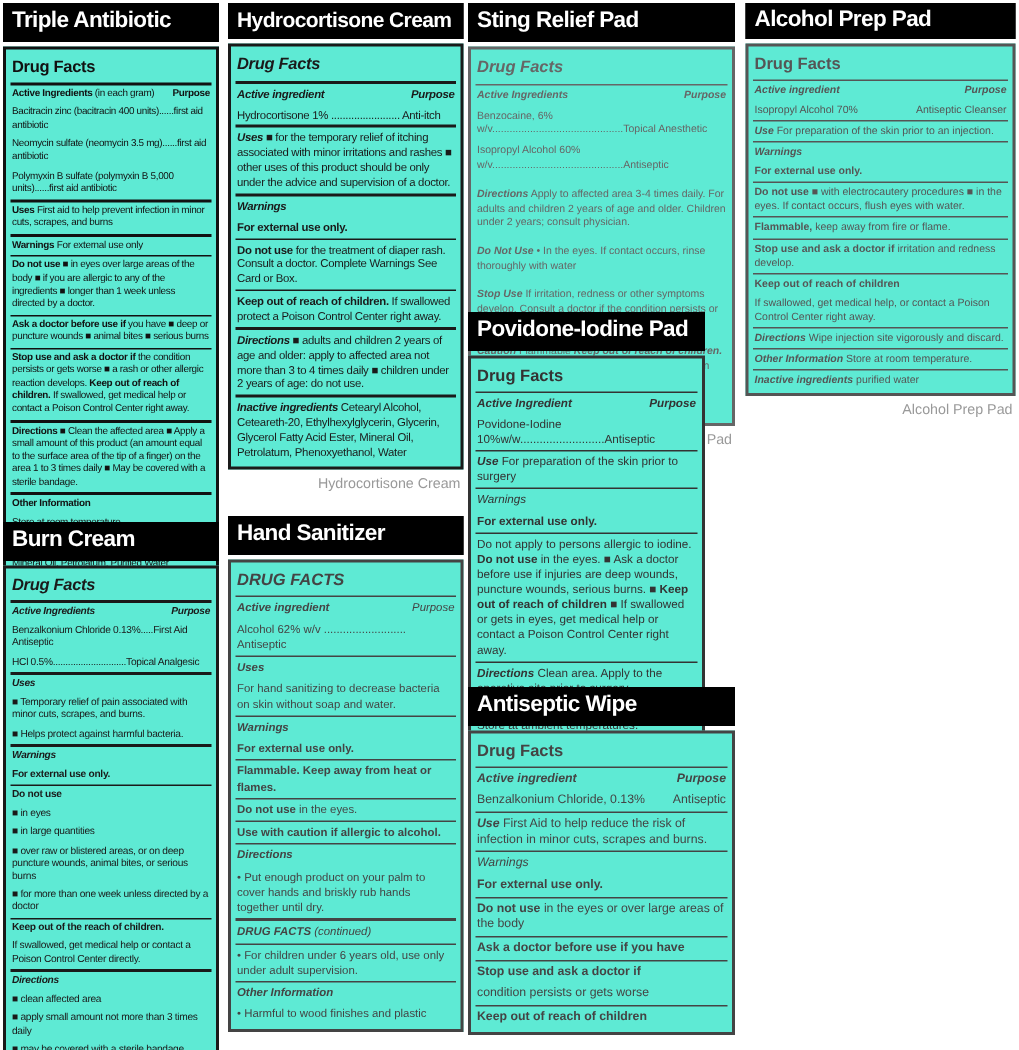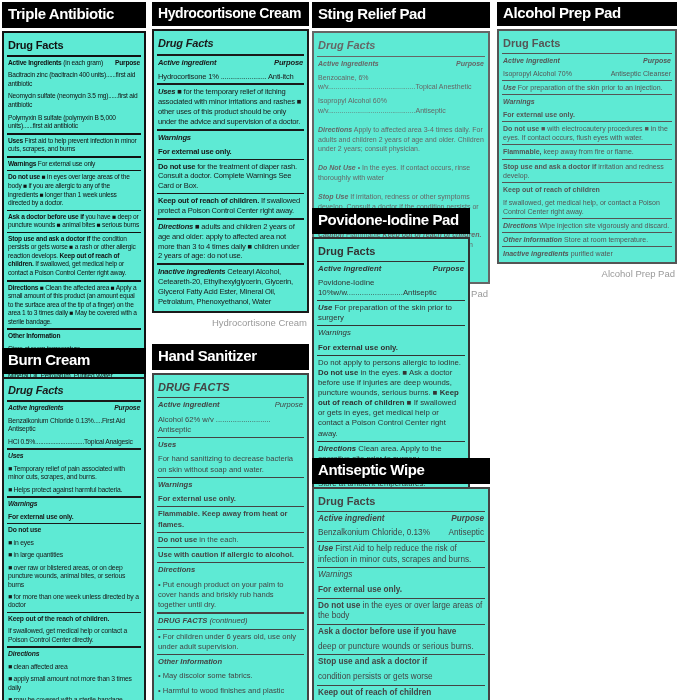--- a/index.html
+++ b/index.html
@@ -170,28 +170,27 @@
       <div class="row sep-thin cols">
         <span><span class="b i">Active ingredient</span></span>
         <span><span class="i">Purpose</span></span>
       </div>
       <div class="row "><span>Alcohol 62% w/v .......................... Antiseptic</span></div>
       <div class="row sep-thin"><span class="b i">Uses</span></div>
       <div class="row "><span>For hand sanitizing to decrease bacteria on skin without soap and water.</span></div>
       <div class="row sep-thin"><span class="b i">Warnings</span></div>
       <div class="row "><span class="b">For external use only.</span></div>
       <div class="row sep-thin"><span class="b">Flammable. Keep away from heat or flames.</span></div>
-      <div class="row sep-thin"><span class="b">Do not use</span><span> in the each.</span></div>
+      <div class="row sep-thin"><span class="b">Do not use</span><span> in the eyes.</span></div>
       <div class="row sep-thin"><span class="b">Use with caution if allergic to alcohol.</span></div>
       <div class="row sep-thin"><span class="b i">Directions</span></div>
       <div class="row "><span>• Put enough product on your palm to cover hands and briskly rub hands together until dry.</span></div>
       <div class="row sep-thick"><span class="b i">DRUG FACTS </span><span class="i">(continued)</span></div>
       <div class="row sep-thin"><span>• For children under 6 years old, use only under adult supervision.</span></div>
       <div class="row sep-thin"><span class="b i">Other Information</span></div>
-      <div class="row "><span>• May discolor some fabrics.</span></div>
       <div class="row "><span>• Harmful to wood finishes and plastic</span></div>
     </div>
 
 </div>
 
 <div class="panel p-povidone" style="left:312px;top:208px;width:158px;">
   <div class="titlebar"><span>Povidone-Iodine Pad</span></div>
   <div class="factsbox">
       <div class="row facts-title"><span class="b">Drug Facts</span></div>
       <div class="row sep-thin cols">
@@ -221,19 +220,18 @@
       </div>
       <div class="row cols">
         <span><span>Benzalkonium Chloride, 0.13%</span></span>
         <span><span>Antiseptic</span></span>
       </div>
       <div class="row sep-thin"><span class="b i">Use</span><span> First Aid to help reduce the risk of infection in minor cuts, scrapes and burns.</span></div>
       <div class="row sep-thin"><span class="i">Warnings</span></div>
       <div class="row "><span class="b">For external use only.</span></div>
       <div class="row sep-thin"><span class="b">Do not use</span><span> in the eyes or over large areas of the body</span></div>
       <div class="row sep-thin"><span class="b">Ask a doctor before use if you have</span></div>
-      <div class="row "><span>deep or puncture wounds or serious burns.</span></div>
       <div class="row sep-thin"><span class="b">Stop use and ask a doctor if</span></div>
       <div class="row "><span>condition persists or gets worse</span></div>
       <div class="row sep-thin"><span class="b">Keep out of reach of children</span></div>
     </div>
 
 </div>
 
 </body></html>

